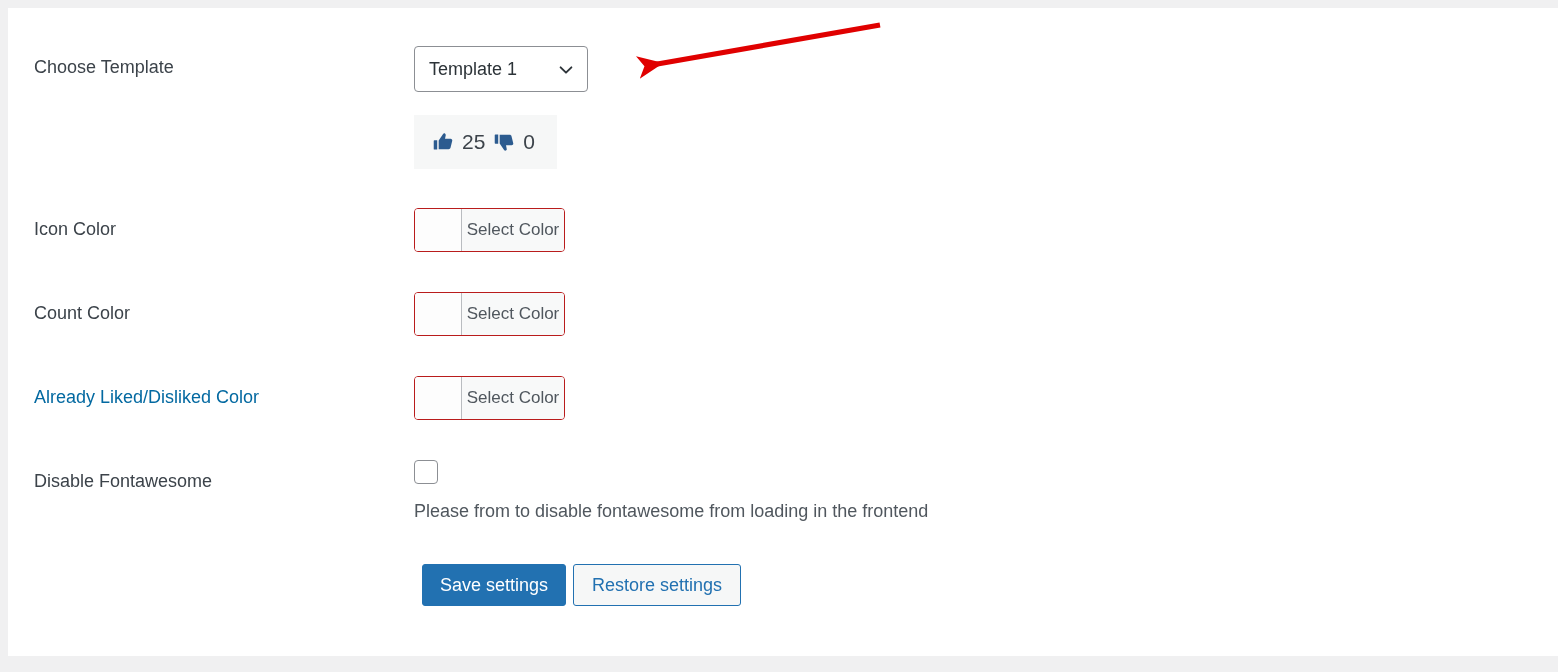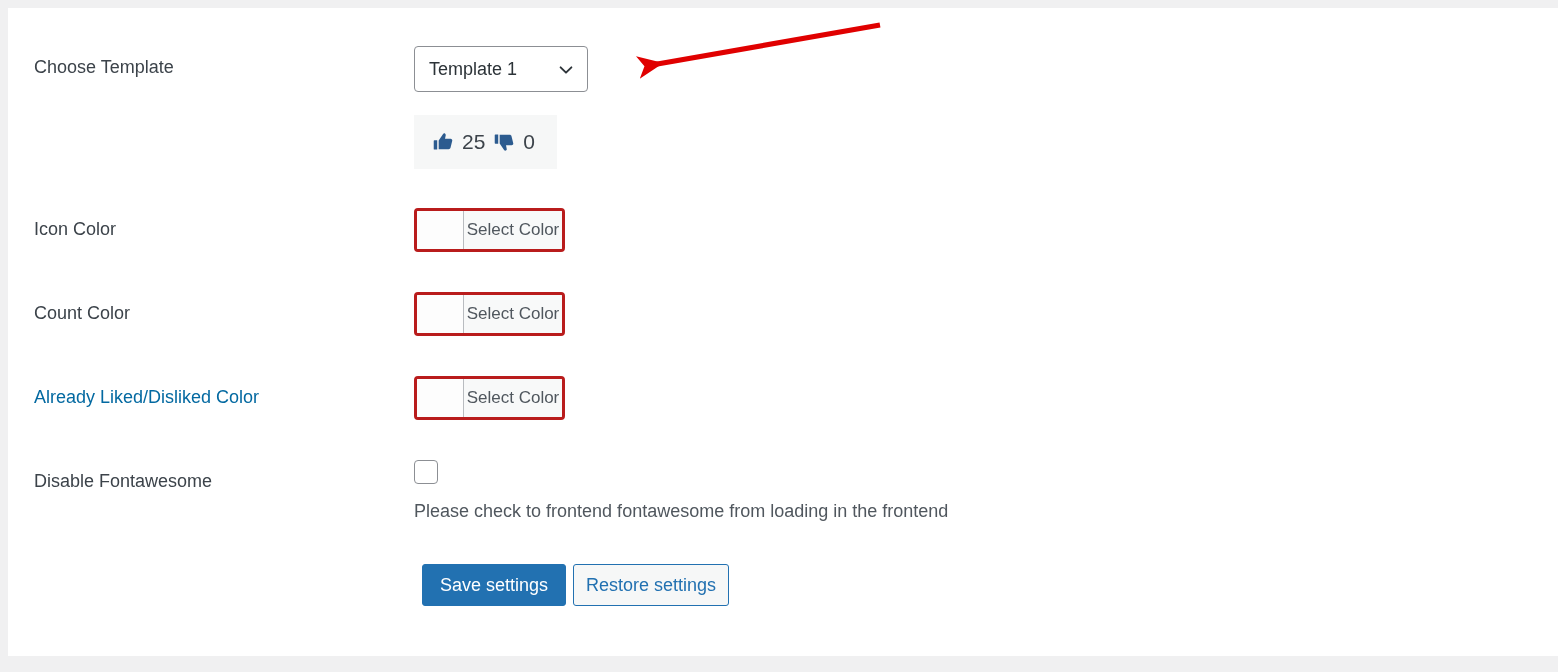--- a/index.html
+++ b/index.html
@@ -123,21 +123,21 @@
     line-height: 22px;
   }
 
   
   .color-picker {
     position: relative;
     display: inline-flex;
     align-items: stretch;
     width: 151px;
     height: 44px;
-    border: 3px solid #b91c1c;
+    border: 1px solid #b91c1c;
     border-radius: 4px;
     background: #fbfbfc;
     box-sizing: border-box;
     overflow: hidden;
     cursor: pointer;
   }
   .color-swatch {
     width: 46px;
     background: #fdfdfd;
     border-right: 1px solid #b9bcc0;
@@ -193,21 +193,21 @@
     top: 10px;
     width: 144px;
     background: #2271b1;
     border: 1px solid #2271b1;
     color: #ffffff;
   }
   .btn-secondary {
     position: absolute;
     left: 565px;
     top: 10px;
-    width: 156px;
+    width: 168px;
     background: #f6f7f7;
     border: 1px solid #2271b1;
     color: #2271b1;
   }
 
   
   .annotation-arrow {
     position: absolute;
     left: 0;
     top: 0;
@@ -290,21 +290,21 @@
           <span class="color-btn-label">Select Color</span>
         </div>
       </div>
     </div>
 
     <div class="form-row row-fontawesome">
       <div class="row-label" style="color: rgb(60, 67, 74);">Disable Fontawesome</div>
       <div class="row-field">
         <div class="checkbox-box"></div>
       </div>
-      <div class="checkbox-hint">Please check to frontend fontawesome from loading in the frontend</div>
+      <div class="checkbox-hint">Please from to disable fontawesome from loading in the frontend</div>
     </div>
 
     <div class="form-row row-actions">
       <button class="btn btn-primary">Save settings</button>
       <button class="btn btn-secondary">Restore settings</button>
     </div>
 
   </div>
 </div>
 

